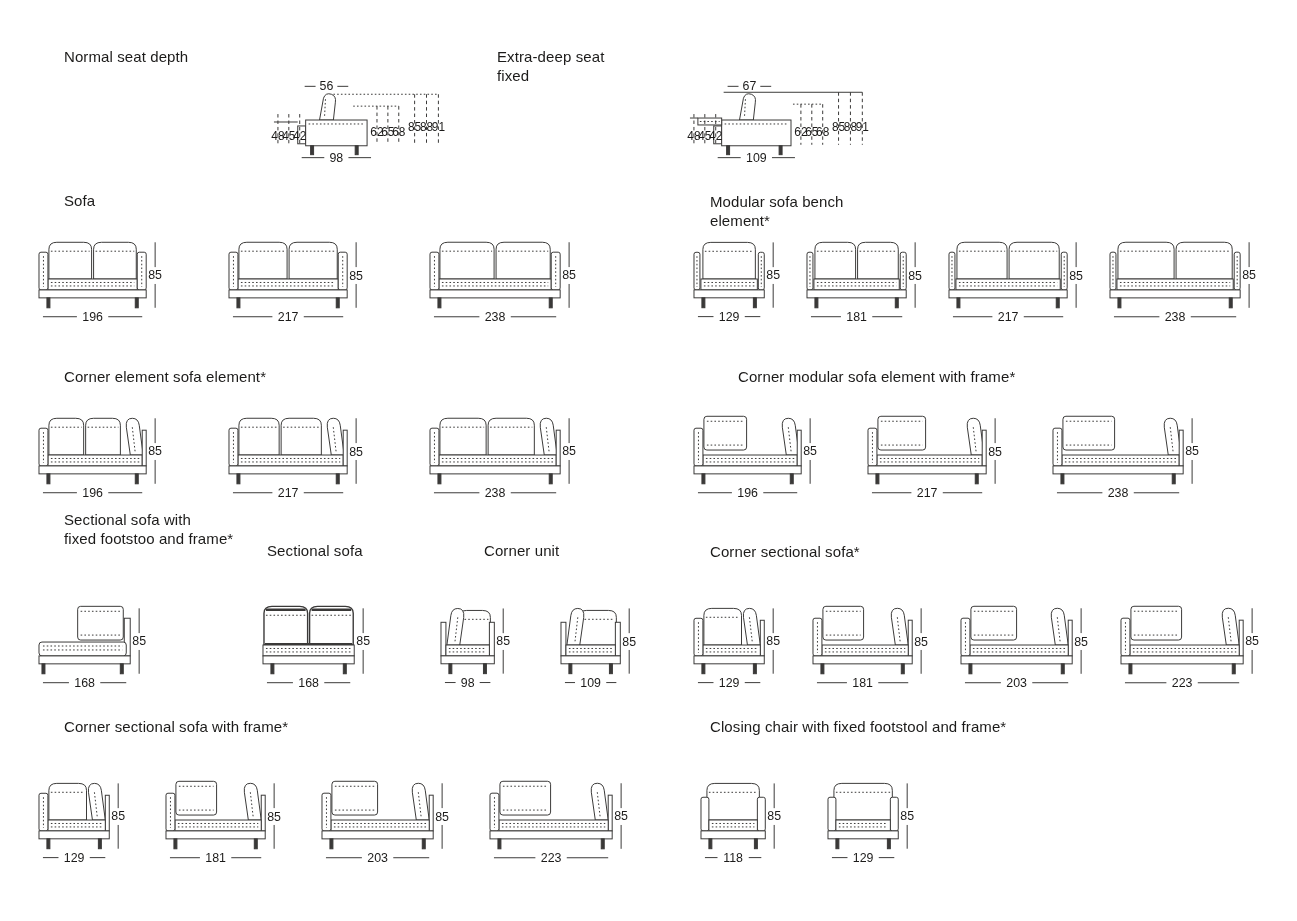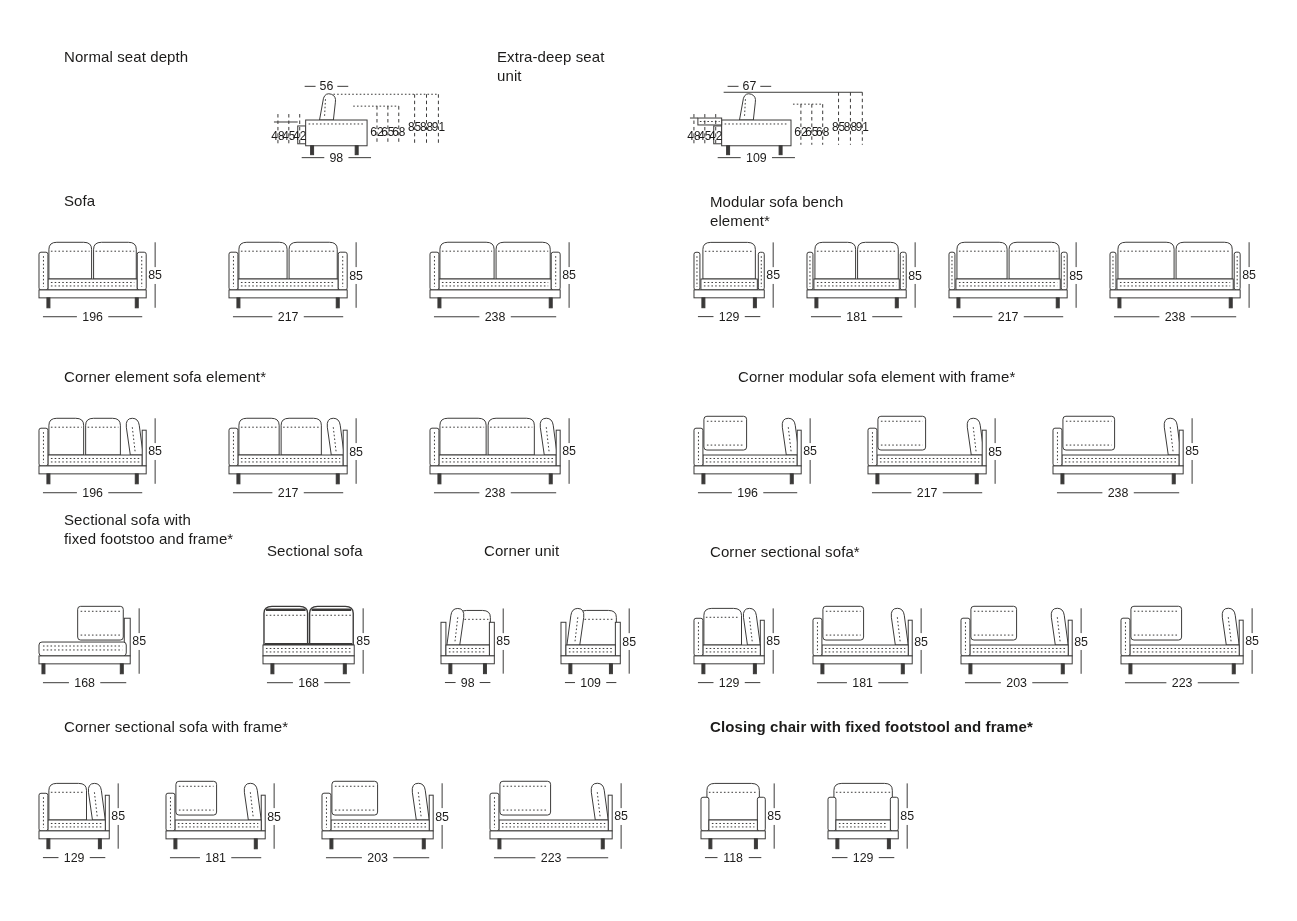--- a/index.html
+++ b/index.html
@@ -16,34 +16,34 @@
   svg{display:block;font-family:"Liberation Sans", sans-serif;}
   svg text{font-family:"Liberation Sans", sans-serif;}
 </style>
 </head>
 <body>
 
 <div id="canvas">
 
   <div class="title" style="left:64px;top:47px;">Normal seat depth</div>
   <div class="title" style="left:497px;top:47px;width:130px;">Extra-deep seat
-unit</div>
+fixed</div>
 
   <div class="title" style="left:64px;top:191px;">Sofa</div>
   <div class="title" style="left:710px;top:192px;">Modular sofa bench
 element*</div>
   <div class="title" style="left:64px;top:367px;">Corner element sofa element*</div>
   <div class="title" style="left:738px;top:367px;">Corner modular sofa element with frame*</div>
   <div class="title" style="left:64px;top:510px;">Sectional sofa with
 fixed footstoo and frame*</div>
   <div class="title" style="left:267px;top:541px;">Sectional sofa</div>
   <div class="title" style="left:458px;top:541px;margin-left:26px;">Corner unit</div>
   <div class="title" style="left:710px;top:542px;">Corner sectional sofa*</div>
   <div class="title" style="left:64px;top:717px;">Corner sectional sofa with frame*</div>
-  <div class="title" style="left:710px;top:717px;font-weight:bold;">Closing chair with fixed footstool and frame*</div>
+  <div class="title" style="left:710px;top:717px;">Closing chair with fixed footstool and frame*</div>
 
   <div style="position:absolute;left:270px;top:74px;" id="sv-0">
       <svg width="210" height="94" viewBox="-2 0 212 94">
         <line x1="33" y1="12" x2="44" y2="12" stroke="#3a3938" stroke-width="1"></line>
         <text x="55" y="16" font-size="12.5" text-anchor="middle" fill="#1c1b1a">56</text>
         <line x1="66" y1="12" x2="77" y2="12" stroke="#3a3938" stroke-width="1"></line>
         <line x1="62" y1="20" x2="168" y2="20" stroke="#3a3938" stroke-width="1" stroke-dasharray="1.6 2.2"></line>
         <line x1="82" y1="32" x2="128" y2="32" stroke="#3a3938" stroke-width="1" stroke-dasharray="1.6 2.2"></line>
         <path d="M 48 46 L 52 24 Q 54 18 60 20 Q 65 22 64 28 L 62 46 Z" fill="#fff" stroke="#3a3938"></path>
         <line x1="54" y1="25" x2="53" y2="44" stroke="#3a3938" stroke-width="1" stroke-dasharray="1.6 2.2"></line>

